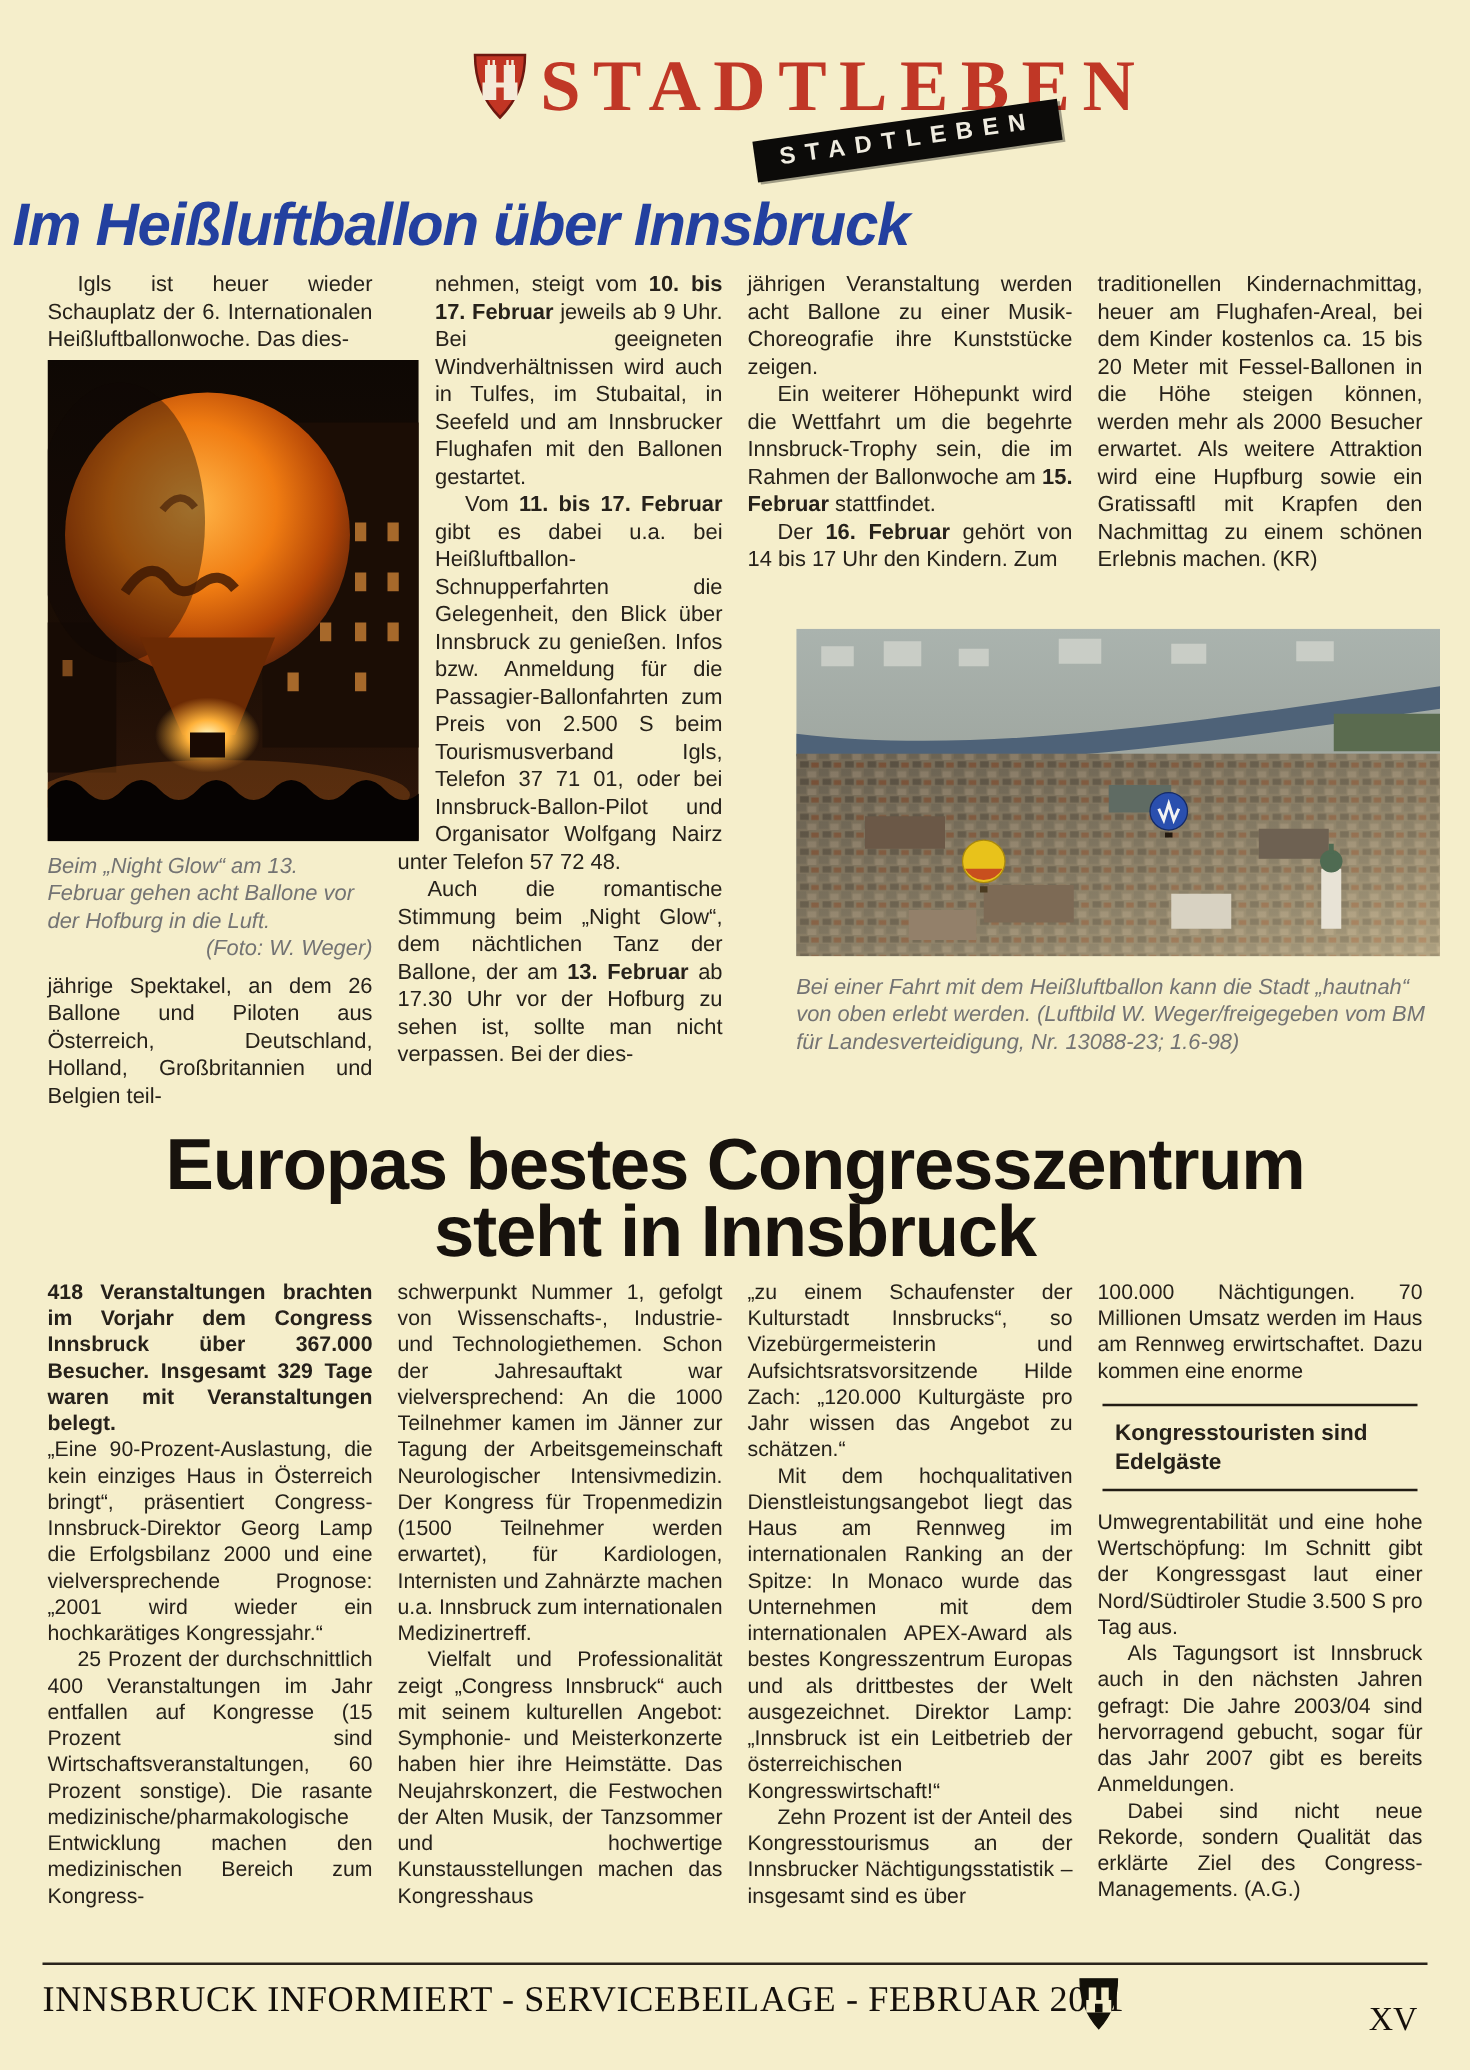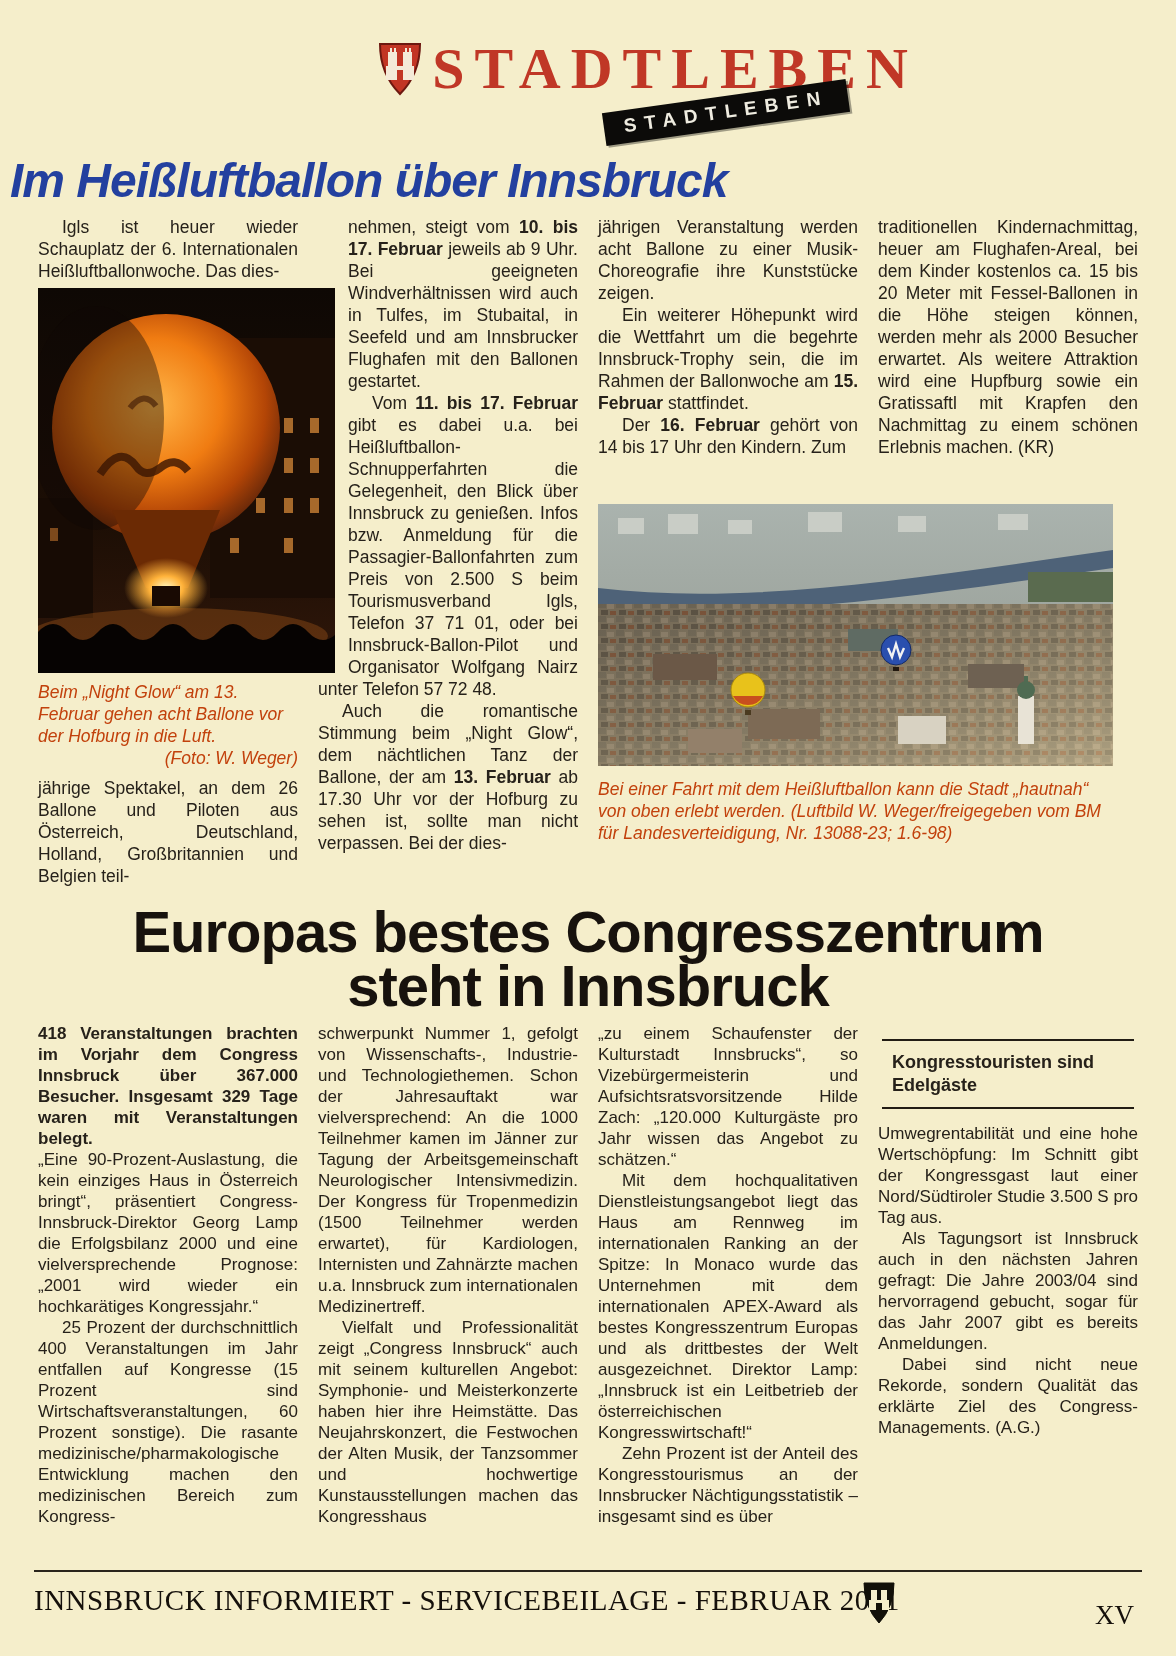--- a/index.html
+++ b/index.html
@@ -33,31 +33,31 @@
     text-align:center;margin:18px 10px 10px;
     color:#17120d;font-size:58px;line-height:54px;font-weight:bold;letter-spacing:-1px;
   }
   
   .article{margin:0 38px;display:grid;grid-template-columns:repeat(4,260px);column-gap:20px;}
   .article1{grid-template-rows:auto auto;}
   .a1c1{grid-row:1/3;grid-column:1;}
   .a1c2{grid-row:1/3;grid-column:2;}
   .a1c3{grid-row:1;grid-column:3;}
   .a1c4{grid-row:1;grid-column:4;}
-  .a1photo{grid-row:2;grid-column:3/5;padding-top:10px;}
+  .a1photo{grid-row:2;grid-column:3/5;padding-top:10px;margin-left:39px;}
   
   p{margin:0;text-align:justify;text-indent:24px;
     font-size:17.5px;line-height:22px;hyphens:auto;}
   p.noindent{text-indent:0;}
   .b{font-weight:bold;}
   .article2 p{font-size:17px;line-height:21px;}
   
   .night-photo{display:block;margin:6px 0 8px;}
   .caption{font-style:italic;text-align:left;text-indent:0;
-    font-size:17.5px;line-height:22px;color:#c2410c;margin-bottom:8px;}
+    font-size:17.5px;line-height:22px;color:#737373;margin-bottom:8px;}
   .caption .credit{float:right;}
   .caption::after{content:"";display:block;clear:both;}
   .aerial-caption{margin-top:8px;width:515px;}
   .wrap-spacer{float:left;width:30px;height:392px;margin-top:66px;}
   
   .subhead-box{
     border-top:2.5px solid #221c14;border-bottom:2.5px solid #221c14;
     margin:16px 4px 14px;padding:10px 10px;
     font-weight:bold;font-size:18px;line-height:23px;
   }
@@ -247,20 +247,23 @@
   <div>
       <p class="noindent"><span>schwerpunkt Nummer 1, gefolgt von Wissenschafts-, Industrie- und Technologiethemen. Schon der Jahresauftakt war vielversprechend: An die 1000 Teilnehmer kamen im Jänner zur Tagung der Arbeitsgemeinschaft Neurologischer Intensivmedizin. Der Kongress für Tropenmedizin (1500 Teilnehmer werden erwartet), für Kardiologen, Internisten und Zahnärzte machen u.a. Innsbruck zum internationalen Medizinertreff.</span></p>
       <p><span>Vielfalt und Professionalität zeigt „Congress Innsbruck“ auch mit seinem kulturellen Angebot: Symphonie- und Meisterkonzerte haben hier ihre Heimstätte. Das Neujahrskonzert, die Festwochen der Alten Musik, der Tanzsommer und hochwertige Kunstausstellungen machen das Kongresshaus</span></p>
     </div>
   <div>
       <p class="noindent"><span>„zu einem Schaufenster der Kulturstadt Innsbrucks“, so Vizebürgermeisterin und Aufsichtsratsvorsitzende Hilde Zach: „120.000 Kulturgäste pro Jahr wissen das Angebot zu schätzen.“</span></p>
       <p><span>Mit dem hochqualitativen Dienstleistungsangebot liegt das Haus am Rennweg im internationalen Ranking an der Spitze: In Monaco wurde das Unternehmen mit dem internationalen APEX-Award als bestes Kongresszentrum Europas und als drittbestes der Welt ausgezeichnet. Direktor Lamp: „Innsbruck ist ein Leitbetrieb der österreichischen Kongresswirtschaft!“</span></p>
       <p><span>Zehn Prozent ist der Anteil des Kongresstourismus an der Innsbrucker Nächtigungsstatistik – insgesamt sind es über</span></p>
     </div>
   <div>
+    <div>
+        <p class="noindent"><span>100.000 Nächtigungen. 70 Millionen Umsatz werden im Haus am Rennweg erwirtschaftet. Dazu kommen eine enorme</span></p>
+      </div>
     <div class="subhead-box">Kongresstouristen sind Edelgäste</div>
     <div>
         <p class="noindent"><span>Umwegrentabilität und eine hohe Wertschöpfung: Im Schnitt gibt der Kongressgast laut einer Nord/Südtiroler Studie 3.500 S pro Tag aus.</span></p>
         <p><span>Als Tagungsort ist Innsbruck auch in den nächsten Jahren gefragt: Die Jahre 2003/04 sind hervorragend gebucht, sogar für das Jahr 2007 gibt es bereits Anmeldungen.</span></p>
         <p><span>Dabei sind nicht neue Rekorde, sondern Qualität das erklärte Ziel des Congress-Managements. (A.G.)</span></p>
       </div>
   </div>
 </div>
 
 <div class="footer">

